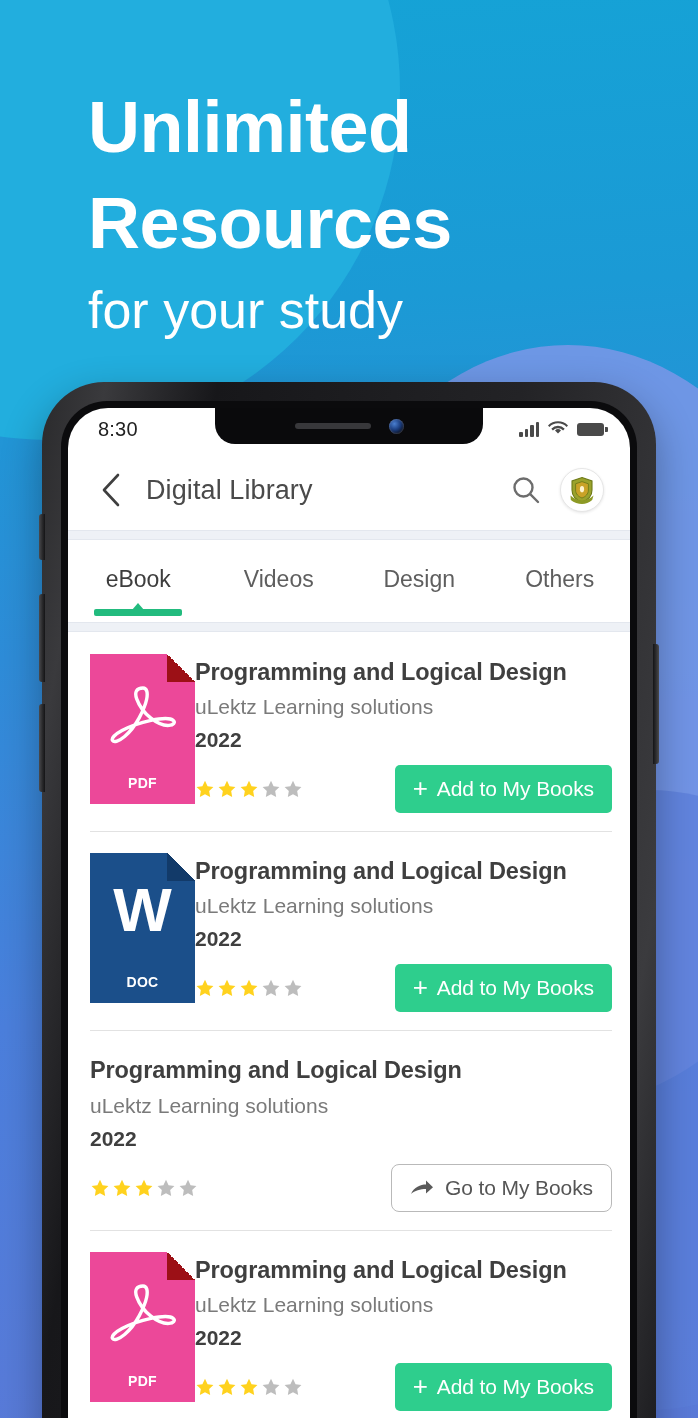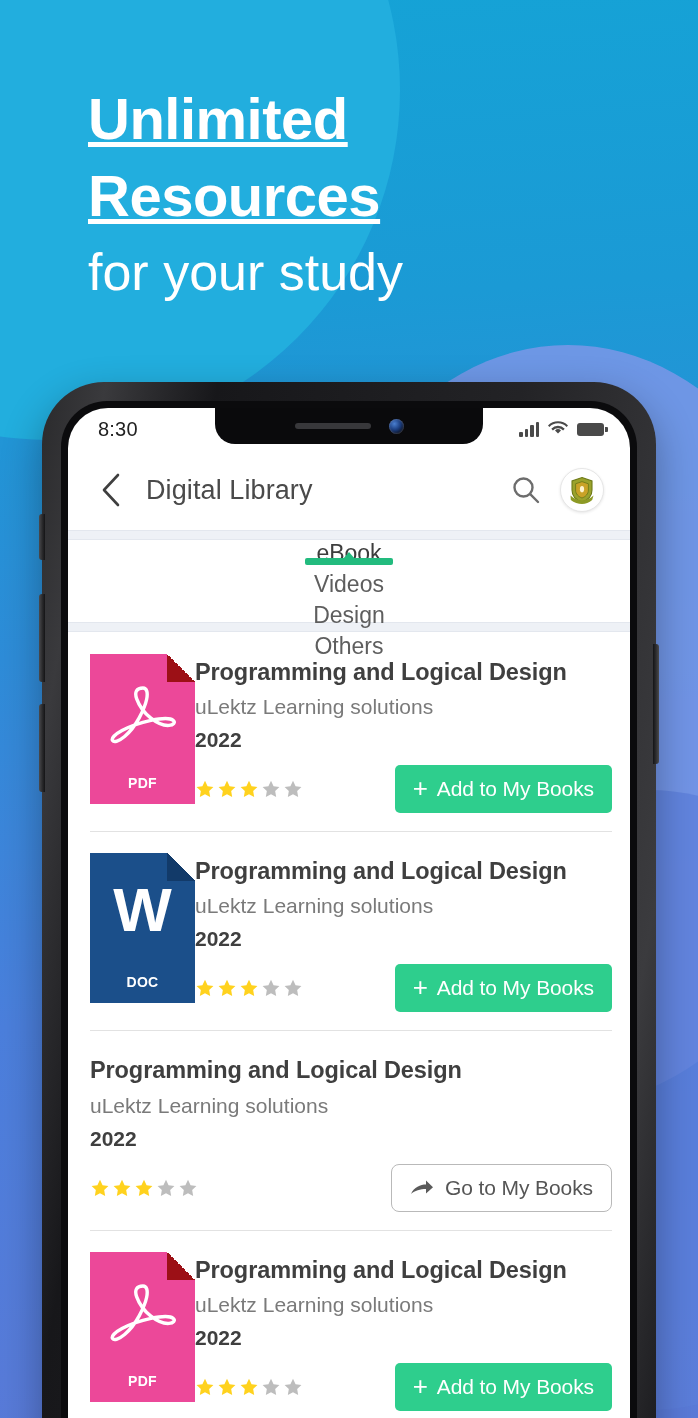--- a/index.html
+++ b/index.html
@@ -43,25 +43,24 @@
 
   
   #headline {
     position:absolute;
     left:88px; top:80px;
     width:560px;
     color:#ffffff;
     z-index:5;
   }
   .hl-bold {
-    font-size:58px;
+    font-size:72px;
     font-weight:700;
     line-height:1.33;
     letter-spacing:-0.5px;
-    text-decoration:underline;
   }
   .hl-light {
     font-size:52px;
     font-weight:400;
     line-height:1.25;
     letter-spacing:0px;
     margin-top:6px;
   }
 
   
@@ -200,21 +199,20 @@
     border-top:1px solid #e3e7ee;
     border-bottom:1px solid #e3e7ee;
   }
 
   
   #tabs {
     display:flex;
     background:#fff;
     height:82px;
     align-items:stretch;
-    flex-direction:column;
   }
   .tab {
     flex:1 1 0;
     display:flex; flex-direction:column;
     align-items:center; justify-content:center;
     position:relative;
     font-size:23px; color:#5e5e5e; font-weight:400;
   }
   .tab.active { color:#3d3d3d; }
   .tab .tab-label { padding-bottom:4px; }

